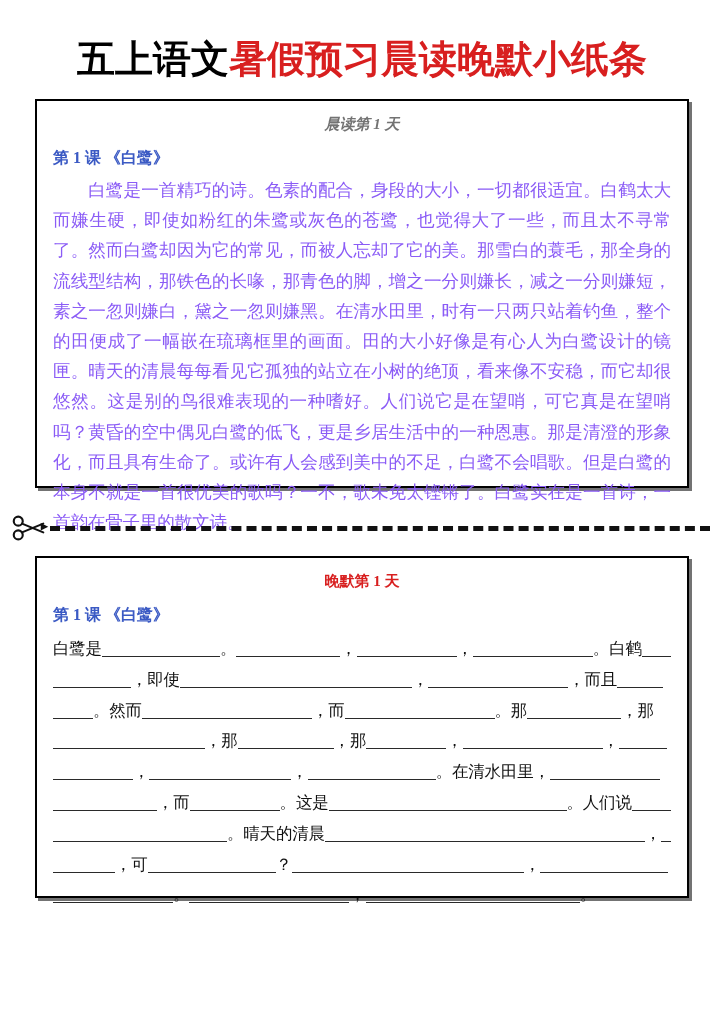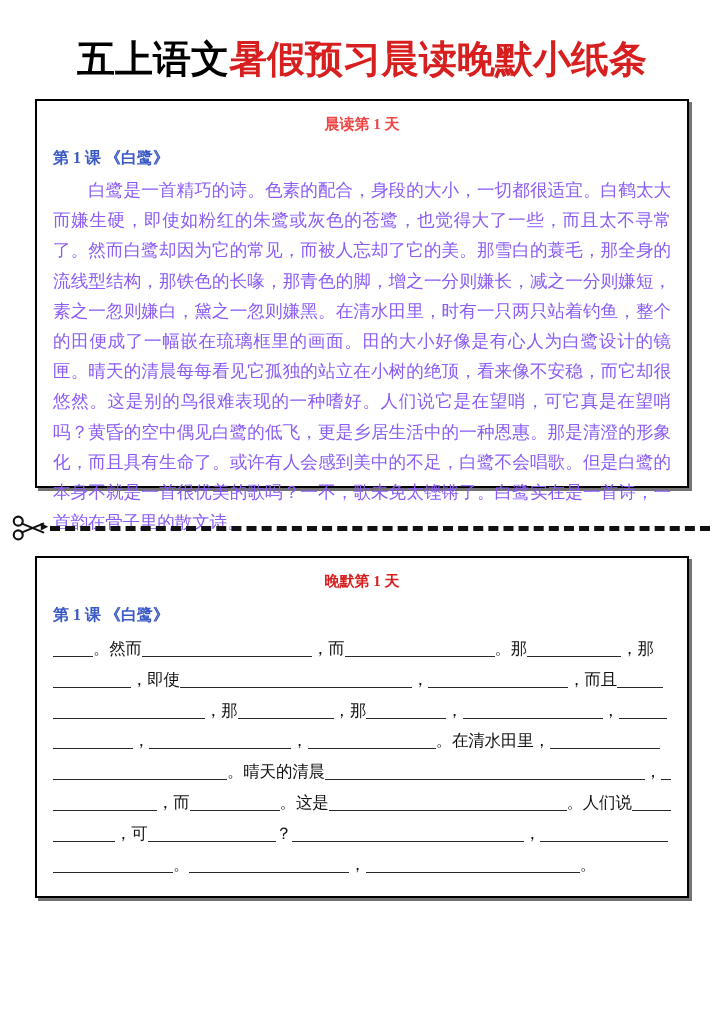--- a/index.html
+++ b/index.html
@@ -49,21 +49,21 @@
     padding: 10px 16px 6px 16px;
   }
 
   .panel-heading {
     text-align: center;
     font-size: 15px;
     font-weight: bold;
     line-height: 26px;
     font-family: "Liberation Serif", "DejaVu Serif", serif;
   }
-  .heading-blue { color: #ef4444; }
+  .heading-blue { color: #737373; font-style: italic; }
   .heading-red  { color: #d81f1f; }
 
   .lesson-title {
     color: #3b5ac4;
     font-size: 16px;
     font-weight: bold;
     line-height: 30px;
     margin-top: 6px;
     font-family: "Liberation Serif", "DejaVu Serif", serif;
   }
@@ -162,23 +162,24 @@
     </svg>
   </div>
   <div class="cut-dashes"></div>
 </div>
 
 <div class="panel" id="panel-evening">
   <div class="panel-inner">
     <div class="panel-heading heading-red">晚默第 1 天</div>
     <div class="lesson-title">第 1 课 《白鹭》</div>
     <div class="dictation" id="dictation-body">
+        <span class="dict-line"><span>白鹭是</span><span class="blank" style="width: 118px;"></span><span>。</span><span class="blank" style="width: 104px;"></span><span>，</span><span class="blank" style="width: 100px;"></span><span>，</span><span class="blank" style="width: 120px;"></span><span>。白鹤</span><span class="blank" style="width: 42px;"></span></span>
+        <span class="dict-line"><span class="blank" style="width: 78px;"></span><span>，即使</span><span class="blank" style="width: 232px;"></span><span>，</span><span class="blank" style="width: 140px;"></span><span>，而且</span><span class="blank" style="width: 46px;"></span></span>
         <span class="dict-line"><span class="blank" style="width: 40px;"></span><span>。然而</span><span class="blank" style="width: 170px;"></span><span>，而</span><span class="blank" style="width: 150px;"></span><span>。那</span><span class="blank" style="width: 94px;"></span><span>，那</span></span>
-        <span class="dict-line"><span class="blank" style="width: 78px;"></span><span>，即使</span><span class="blank" style="width: 232px;"></span><span>，</span><span class="blank" style="width: 140px;"></span><span>，而且</span><span class="blank" style="width: 46px;"></span></span>
         <span class="dict-line"><span class="blank" style="width: 152px;"></span><span>，那</span><span class="blank" style="width: 96px;"></span><span>，那</span><span class="blank" style="width: 80px;"></span><span>，</span><span class="blank" style="width: 140px;"></span><span>，</span><span class="blank" style="width: 48px;"></span></span>
         <span class="dict-line"><span class="blank" style="width: 80px;"></span><span>，</span><span class="blank" style="width: 142px;"></span><span>，</span><span class="blank" style="width: 128px;"></span><span>。在清水田里，</span><span class="blank" style="width: 110px;"></span></span>
+        <span class="dict-line"><span class="blank" style="width: 104px;"></span><span>，而</span><span class="blank" style="width: 90px;"></span><span>。这是</span><span class="blank" style="width: 238px;"></span><span>。人们说</span><span class="blank" style="width: 44px;"></span></span>
         <span class="dict-line"><span class="blank" style="width: 174px;"></span><span>。晴天的清晨</span><span class="blank" style="width: 320px;"></span><span>，</span><span class="blank" style="width: 26px;"></span></span>
-        <span class="dict-line"><span class="blank" style="width: 104px;"></span><span>，而</span><span class="blank" style="width: 90px;"></span><span>。这是</span><span class="blank" style="width: 238px;"></span><span>。人们说</span><span class="blank" style="width: 44px;"></span></span>
         <span class="dict-line"><span class="blank" style="width: 62px;"></span><span>，可</span><span class="blank" style="width: 128px;"></span><span>？</span><span class="blank" style="width: 232px;"></span><span>，</span><span class="blank" style="width: 128px;"></span></span>
         <span class="dict-line"><span class="blank" style="width: 120px;"></span><span>。</span><span class="blank" style="width: 160px;"></span><span>，</span><span class="blank" style="width: 214px;"></span><span>。</span></span>
       </div>
   </div>
 </div>
 
 </body></html>

